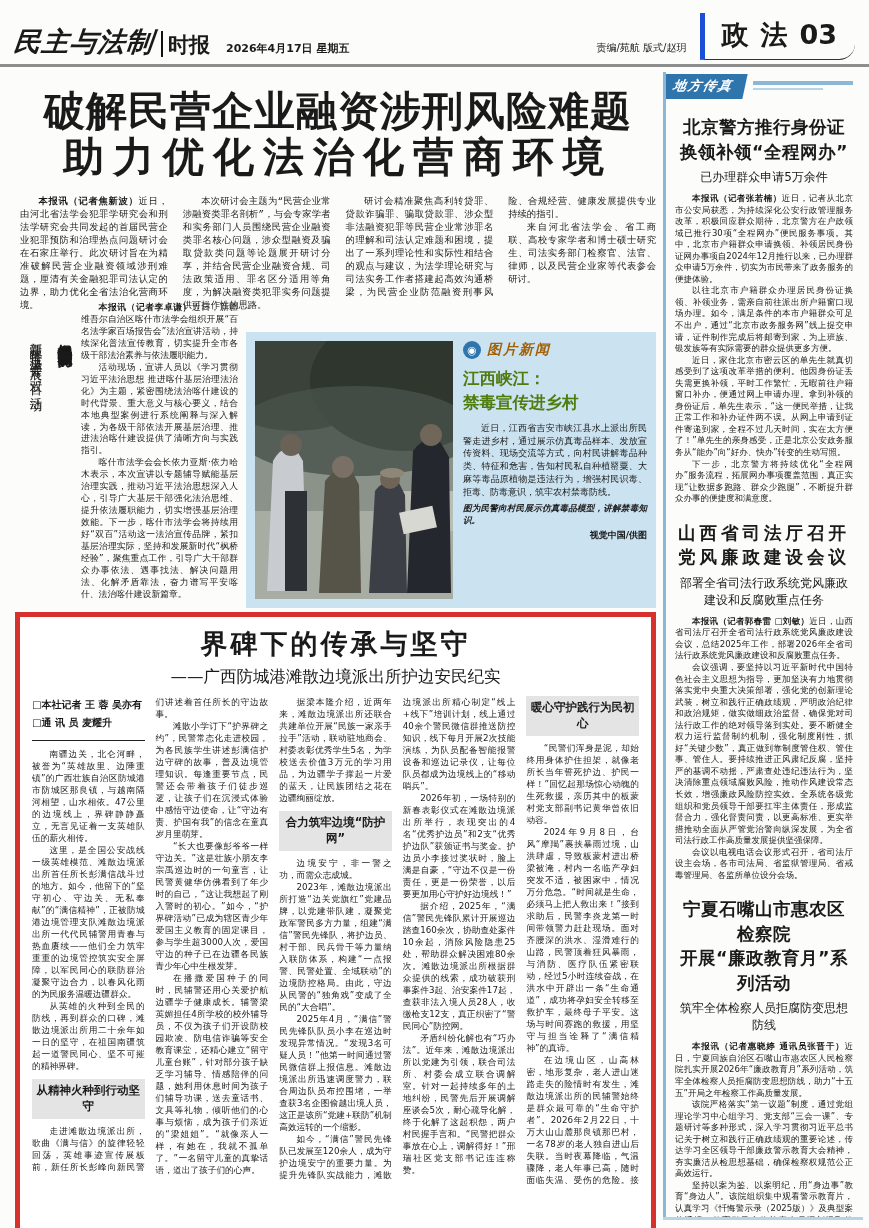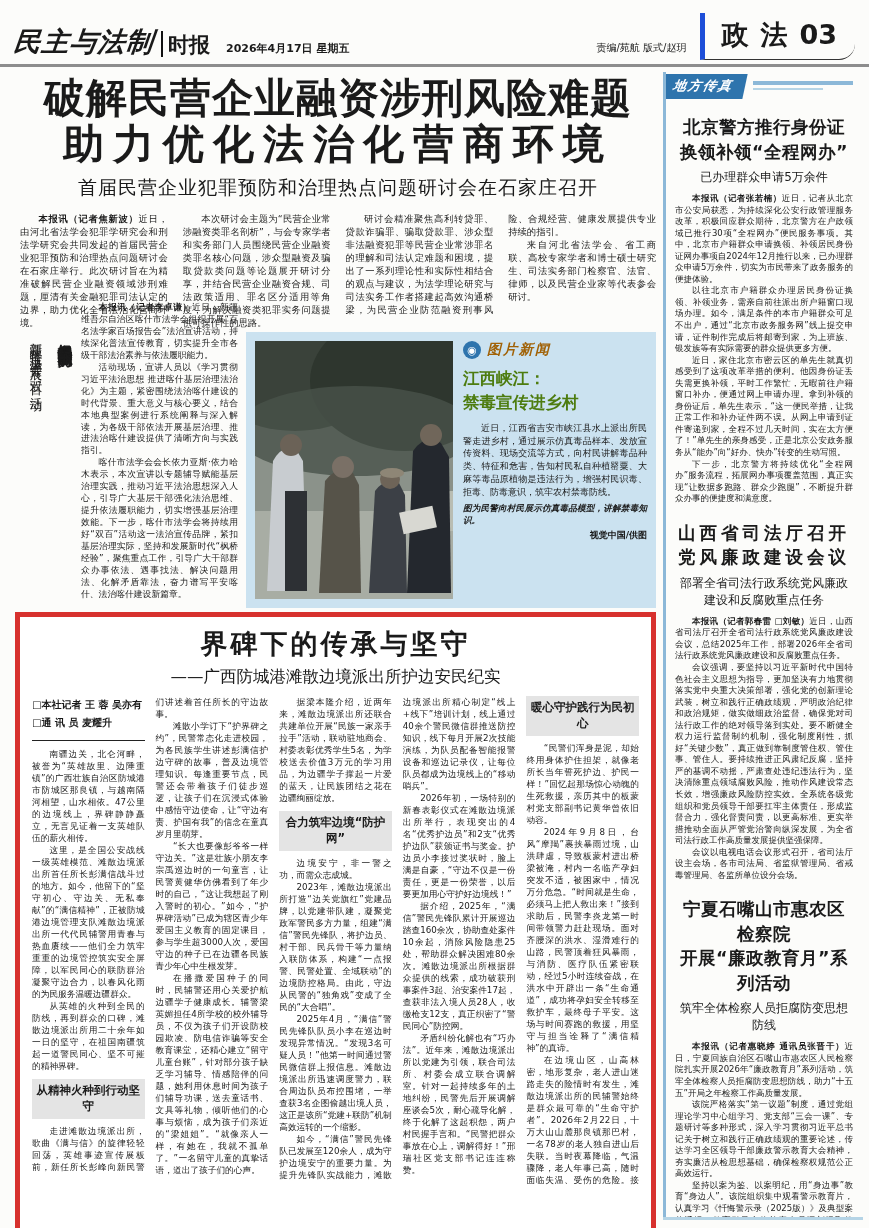--- a/index.html
+++ b/index.html
@@ -18,21 +18,21 @@
   .mast-date { font-size:11px; margin:0 0 4px 16px; font-weight:600; }
   .head-right { margin-left:auto; display:flex; align-items:flex-end; }
   .editors { font-size:10px; margin:0 14px 5px 0; }
   .section-box { border-left:5px solid #1d4ed8; border-bottom:1px solid #333; border-bottom-right-radius:16px;
                  padding:4px 18px 6px 16px; display:flex; align-items:baseline; }
   .section { font-size:27px; font-weight:700; letter-spacing:12px; }
   .pageno { font-size:27px; font-weight:900; }
   .head-rule { position:absolute; left:0; right:0; top:64px; height:3px; background:#8d8d8d; }
 
   
-  .lead-article { position:absolute; left:20px; top:76px; width:636px; }
+  .lead-article { position:absolute; left:20px; top:92px; width:636px;font-family:Liberation Mono, monospace; }
   .lead-h1 { font-size:41px; font-weight:900; text-align:center; line-height:1.12; letter-spacing:1px; }
   .lead-h1b { font-size:41px; font-weight:900; text-align:center; line-height:1.12; letter-spacing:9px; }
   .lead-sub { font-size:19px; text-align:center; margin-top:7px; font-weight:500; letter-spacing:1px; }
   .lead-body { margin-top:11px; column-count:4; column-gap:15px; height:118px; overflow:hidden;
                font-size:9.3px; line-height:1.4; text-align:justify; }
   p.np { text-indent:2em; }
   .lead-in { font-weight:900; }
 
   
   .middle-row { position:absolute; left:20px; top:332px; width:636px; height:276px; display:flex; }
@@ -103,21 +103,20 @@
         <span class="section">政法</span>
         <span class="pageno">03</span>
       </div>
     </div>
   </div>
   <div class="head-rule"></div>
 
   <div class="lead-article">
     <div class="lead-h1">破解民营企业融资涉刑风险难题</div>
     <div class="lead-h1b">助力优化法治化营商环境</div>
-    <div class="lead-sub">首届民营企业犯罪预防和治理热点问题研讨会在石家庄召开</div>
     <div class="lead-body">
       <p class="np"><span class="lead-in">本报讯（记者焦新波）</span><span>近日，由河北省法学会犯罪学研究会和刑法学研究会共同发起的首届民营企业犯罪预防和治理热点问题研讨会在石家庄举行。此次研讨旨在为精准破解民营企业融资领域涉刑难题，厘清有关金融犯罪司法认定的边界，助力优化全省法治化营商环境。</span></p>
       <p class="np">本次研讨会主题为“民营企业常涉融资类罪名剖析”，与会专家学者和实务部门人员围绕民营企业融资类罪名核心问题，涉众型融资及骗取贷款类问题等论题展开研讨分享，并结合民营企业融资合规、司法政策适用、罪名区分适用等角度，为解决融资类犯罪实务问题提供可操作性的思路。</p>
       <p class="np">研讨会精准聚焦高利转贷罪、贷款诈骗罪、骗取贷款罪、涉众型非法融资犯罪等民营企业常涉罪名的理解和司法认定难题和困境，提出了一系列理论性和实际性相结合的观点与建议，为法学理论研究与司法实务工作者搭建起高效沟通桥梁，为民营企业防范融资刑事风险、合规经营、健康发展提供专业持续的指引。</p>
       <p class="np">来自河北省法学会、省工商联、高校专家学者和博士硕士研究生、司法实务部门检察官、法官、律师，以及民营企业家等代表参会研讨。</p>
     </div>
   </div>
 
   <div class="middle-row">
     <div class="xj-article">

